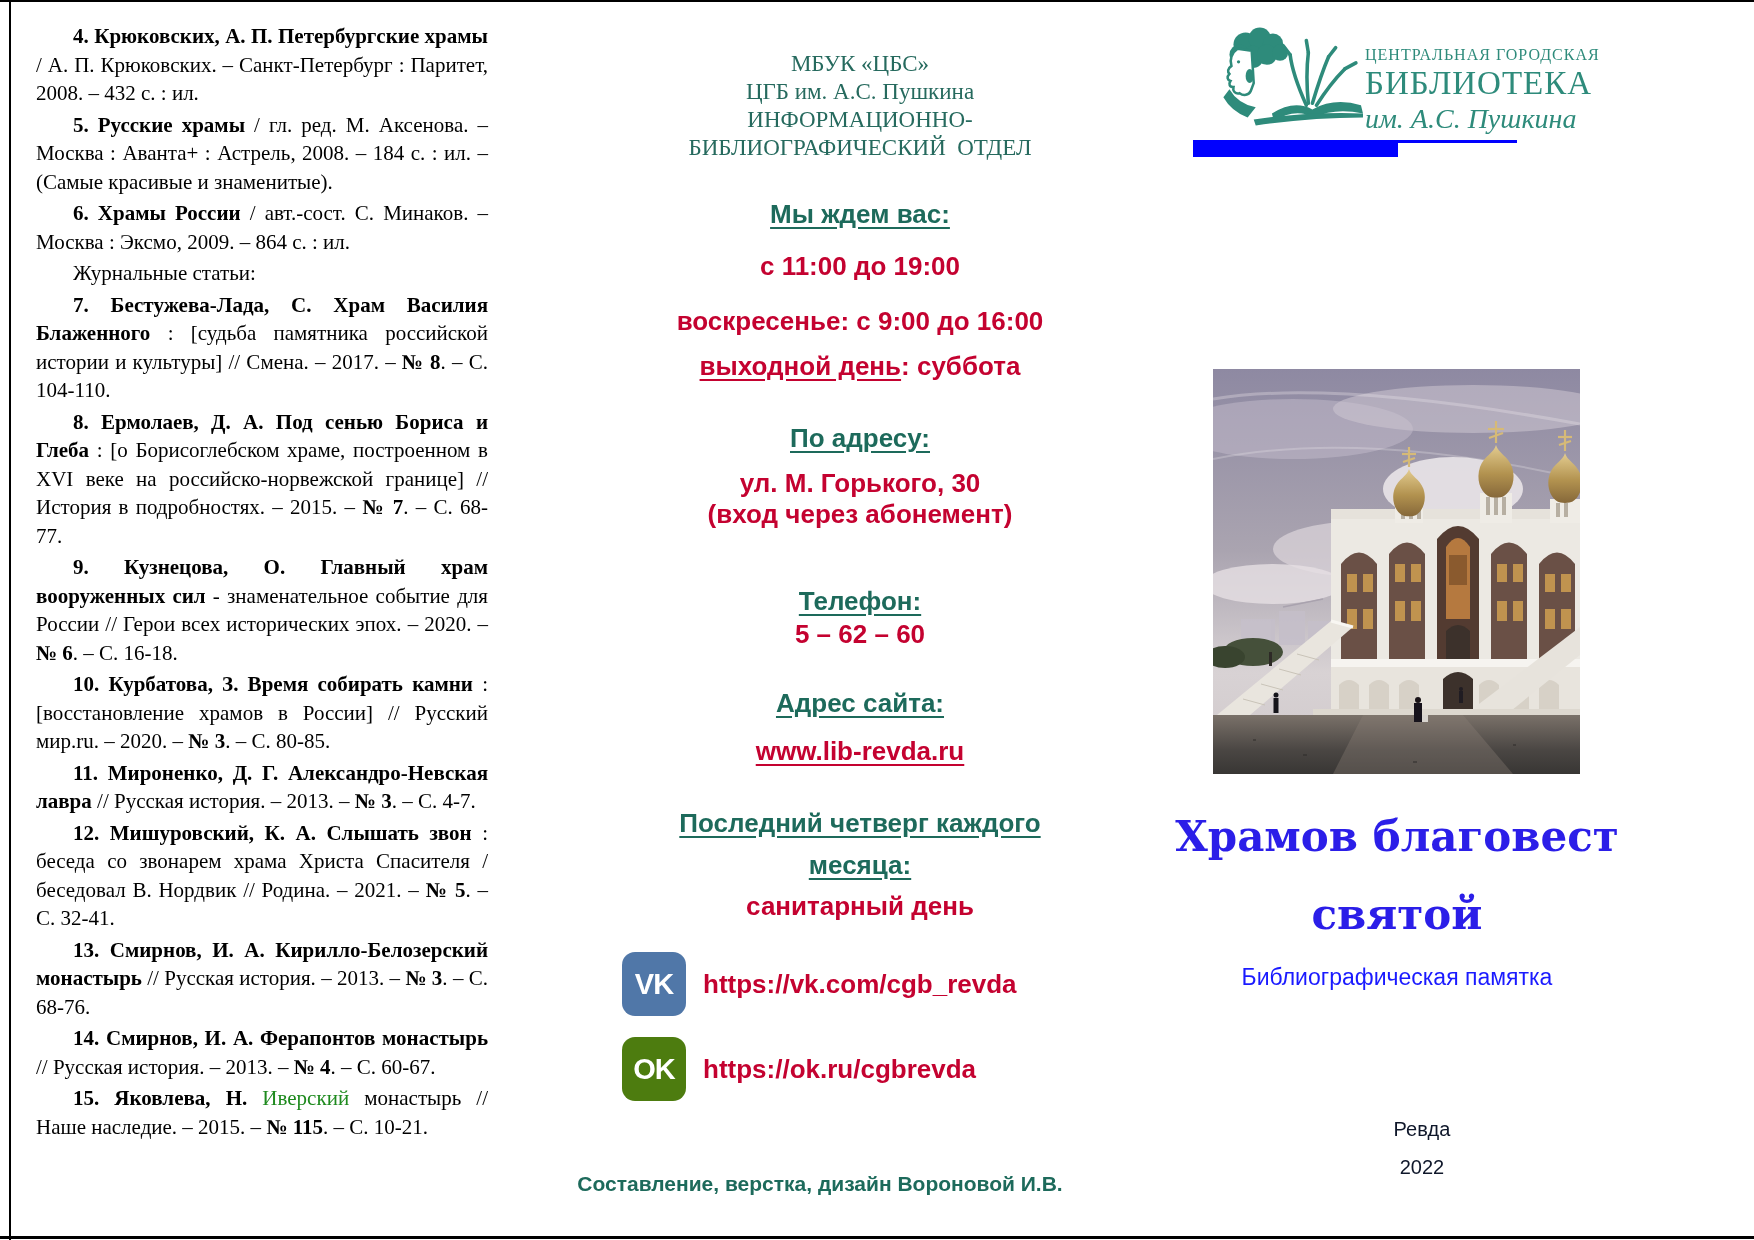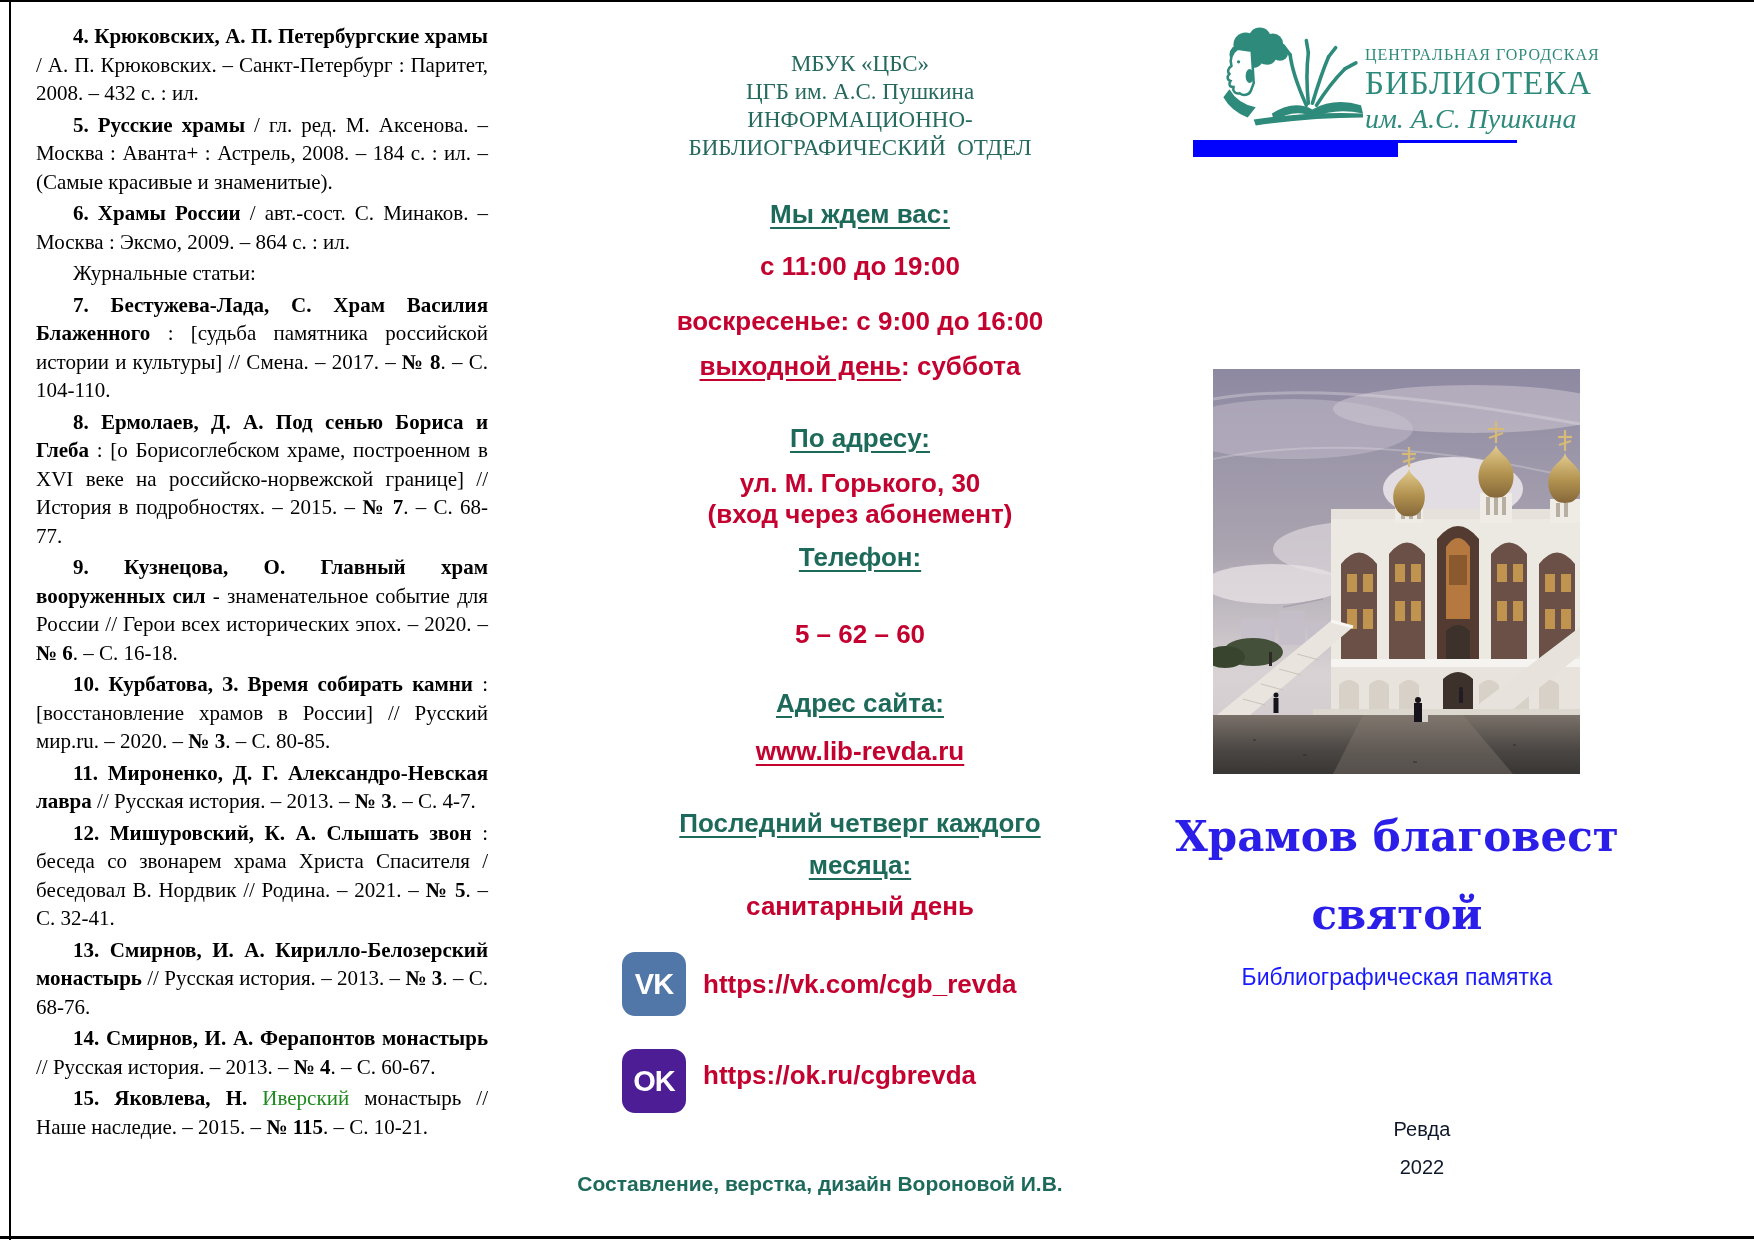--- a/index.html
+++ b/index.html
@@ -23,21 +23,21 @@
   .m-line{position:absolute;left:0;width:100%;text-align:center;line-height:1.12;white-space:nowrap;}
   .org{font-family:"Liberation Serif",serif;font-size:23px;line-height:28px;color:#266A5E;}
   .teal-h{font-family:"Liberation Sans",sans-serif;font-weight:bold;font-size:26px;color:#1D6A5B;
           text-decoration:underline;text-underline-offset:4px;}
   .red{font-family:"Liberation Sans",sans-serif;font-weight:bold;font-size:26px;color:#C40230;}
   .u{text-decoration:underline;text-underline-offset:4px;}
   .social-row{position:absolute;left:22px;display:flex;align-items:center;gap:17px;}
   .sicon{width:64px;height:64px;border-radius:13px;display:flex;align-items:center;justify-content:center;
          color:#fff;font-family:"Liberation Sans",sans-serif;font-weight:800;font-size:29px;letter-spacing:-1px;}
   .vk{background:#5077A8;}
-  .ok{background:#4c1d95;margin-top:12px;}
+  .ok{background:#4d7c0f;}
   .slink{font-family:"Liberation Sans",sans-serif;font-weight:bold;font-size:26px;color:#C40230;white-space:nowrap;}
   .credit{position:absolute;left:557px;top:1172px;width:526px;text-align:center;
           font-family:"Liberation Sans",sans-serif;font-weight:bold;font-size:21px;color:#1D6A5B;}
 
   
   .logo-icon{position:absolute;left:1193px;top:26px;width:170px;height:102px;}
   .logo-text{position:absolute;left:1365px;top:46px;width:210px;color:#2E8B7B;}
   .lt1{font-family:"Liberation Serif",serif;font-size:16px;letter-spacing:1px;white-space:nowrap;}
   .lt2{font-family:"Liberation Serif",serif;font-size:33px;letter-spacing:1px;margin-top:1px;white-space:nowrap;}
   .lt3{font-family:"Liberation Serif",serif;font-style:italic;font-size:28px;margin-top:1px;white-space:nowrap;}
@@ -90,21 +90,21 @@
 
     <div class="m-line teal-h" style="top:200px">Мы ждем вас:</div>
     <div class="m-line red" style="top:252px">с 11:00 до 19:00</div>
     <div class="m-line red" style="top:307px">воскресенье: с 9:00 до 16:00</div>
     <div class="m-line red" style="top:352px"><span class="u">выходной день</span><span>: суббота</span></div>
 
     <div class="m-line teal-h" style="top:424px">По адресу:</div>
     <div class="m-line red" style="top:469px">ул. М. Горького, 30</div>
     <div class="m-line red" style="top:500px">(вход через абонемент)</div>
 
-    <div class="m-line teal-h" style="top:543px">Телефон:</div>
+    <div class="m-line teal-h" style="top:587px">Телефон:</div>
     <div class="m-line red" style="top:620px">5 – 62 – 60</div>
 
     <div class="m-line teal-h" style="top:689px">Адрес сайта:</div>
     <div class="m-line red u" style="top:737px">www.lib-revda.ru</div>
 
     <div class="m-line teal-h" style="top:809px">Последний четверг каждого</div>
     <div class="m-line teal-h" style="top:851px">месяца:</div>
     <div class="m-line red" style="top:892px">санитарный день</div>
 
     <div class="social-row" style="top:952px">

